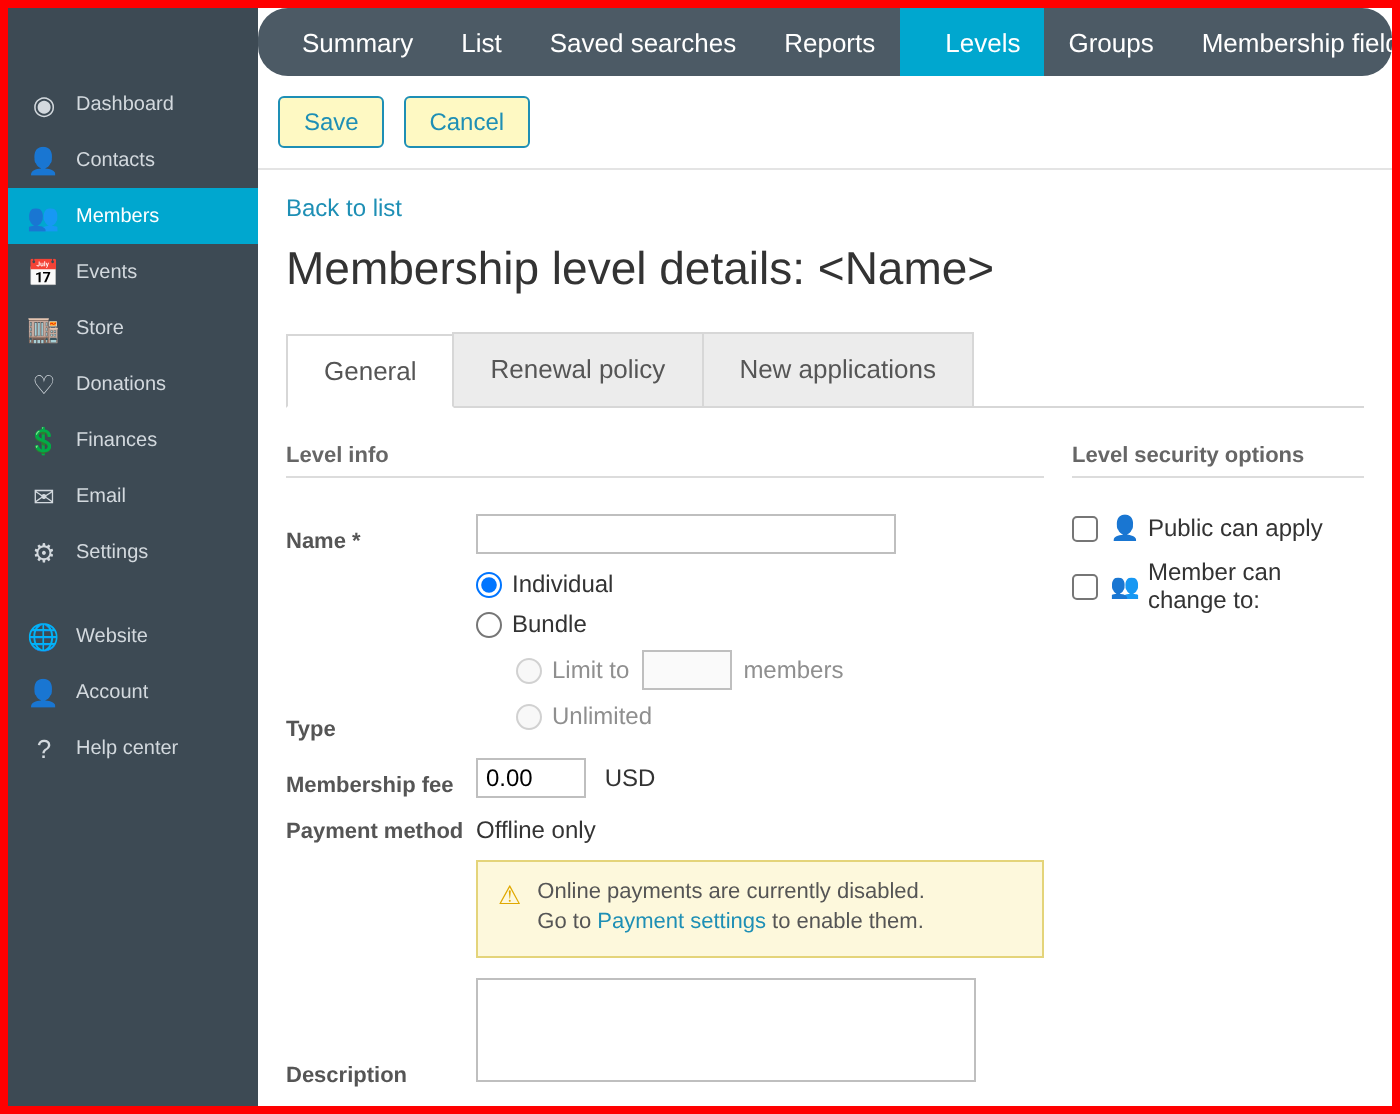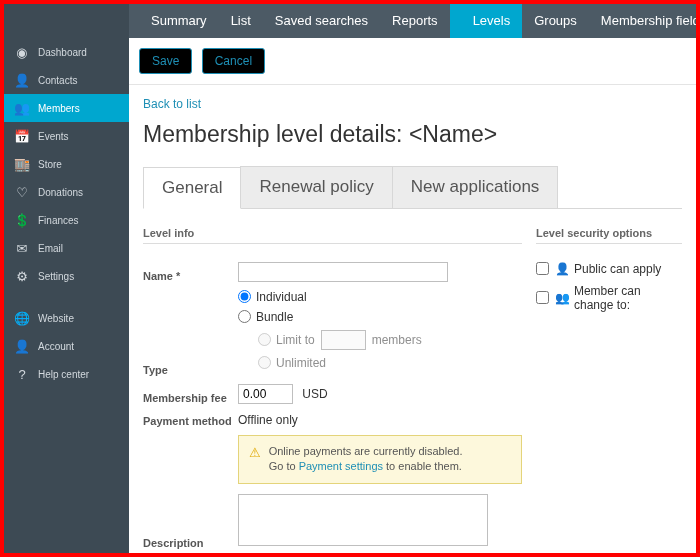--- a/index.html
+++ b/index.html
@@ -11,36 +11,36 @@
   .sidebar .nav-item { display: flex; align-items: center; height: 28px; padding: 0 10px; cursor: pointer; color: #d3d9de; }
   .sidebar .nav-item.active { background: #00a7cf; color: #fff; }
   .sidebar .nav-item .icon { width: 16px; display: inline-flex; justify-content: center; margin-right: 8px; font-size: 13px; }
   .sidebar .nav-item .label { font-size: 10px; }
   .sidebar .spacer { height: 14px; }
 
   
   .main { flex: 1; display: flex; flex-direction: column; background: #fff; min-width: 0; }
 
   
-  .topbar { height: 34px; background: #4c5a65; display: flex; align-items: stretch; padding-left: 10px; }
+  .topbar { height: 34px; background: #4c5a65; display: flex; align-items: stretch; padding-left: 10px; border-radius: 15px; }
   .topbar .tab { color: #fff; font-size: 13px; padding: 0 12px; display: flex; align-items: center; cursor: pointer; white-space: nowrap; }
   .topbar .tab.active { background: #00a7cf; padding-left: 23px; }
 
   
   .action-row { padding: 10px 0 10px 10px; border-bottom: 1px solid #e4e4e4; }
-  .btn { display: inline-block; border: 1px solid #1e8fb5; background: #000000; color: #1e8fb5; border-radius: 3px; padding: 5px 12px; font-size: 12px; cursor: pointer; margin-right: 6px; }
+  .btn { display: inline-block; border: 1px solid #1e8fb5; background: #fef9c3; color: #1e8fb5; border-radius: 3px; padding: 5px 12px; font-size: 12px; cursor: pointer; margin-right: 6px; }
 
   
   .content { padding: 12px 14px 0 14px; overflow: hidden; }
   .backlink { color: #1e8fb5; font-size: 12px; cursor: pointer; display: inline-block; margin-bottom: 10px; }
   h1.page-title { font-size: 23px; font-weight: 400; color: #333; margin-bottom: 18px; }
 
   
   .subtabs { display: flex; border-bottom: 1px solid #d7d7d7; }
-  .subtab { padding: 10px 18px; font-size: 17px; color: #555; background: #ececec; border: 1px solid #d7d7d7; border-bottom: none; margin-right: -1px; cursor: pointer; }
+  .subtab { padding: 10px 18px; font-size: 13px; color: #555; background: #ececec; border: 1px solid #d7d7d7; border-bottom: none; margin-right: -1px; cursor: pointer; }
   .subtab.active { background: #fff; border-bottom: 1px solid #fff; position: relative; top: 1px; }
 
   
   .panel-body { display: flex; padding-top: 18px; }
   .col-left { flex: 1; min-width: 0; }
   .col-right { width: 160px; padding-left: 14px; }
 
   .section-head { font-size: 11px; font-weight: bold; color: #666; border-bottom: 1px solid #dcdcdc; padding-bottom: 4px; margin-bottom: 18px; }
 
   .form-row { display: flex; align-items: flex-end; margin-bottom: 8px; }

